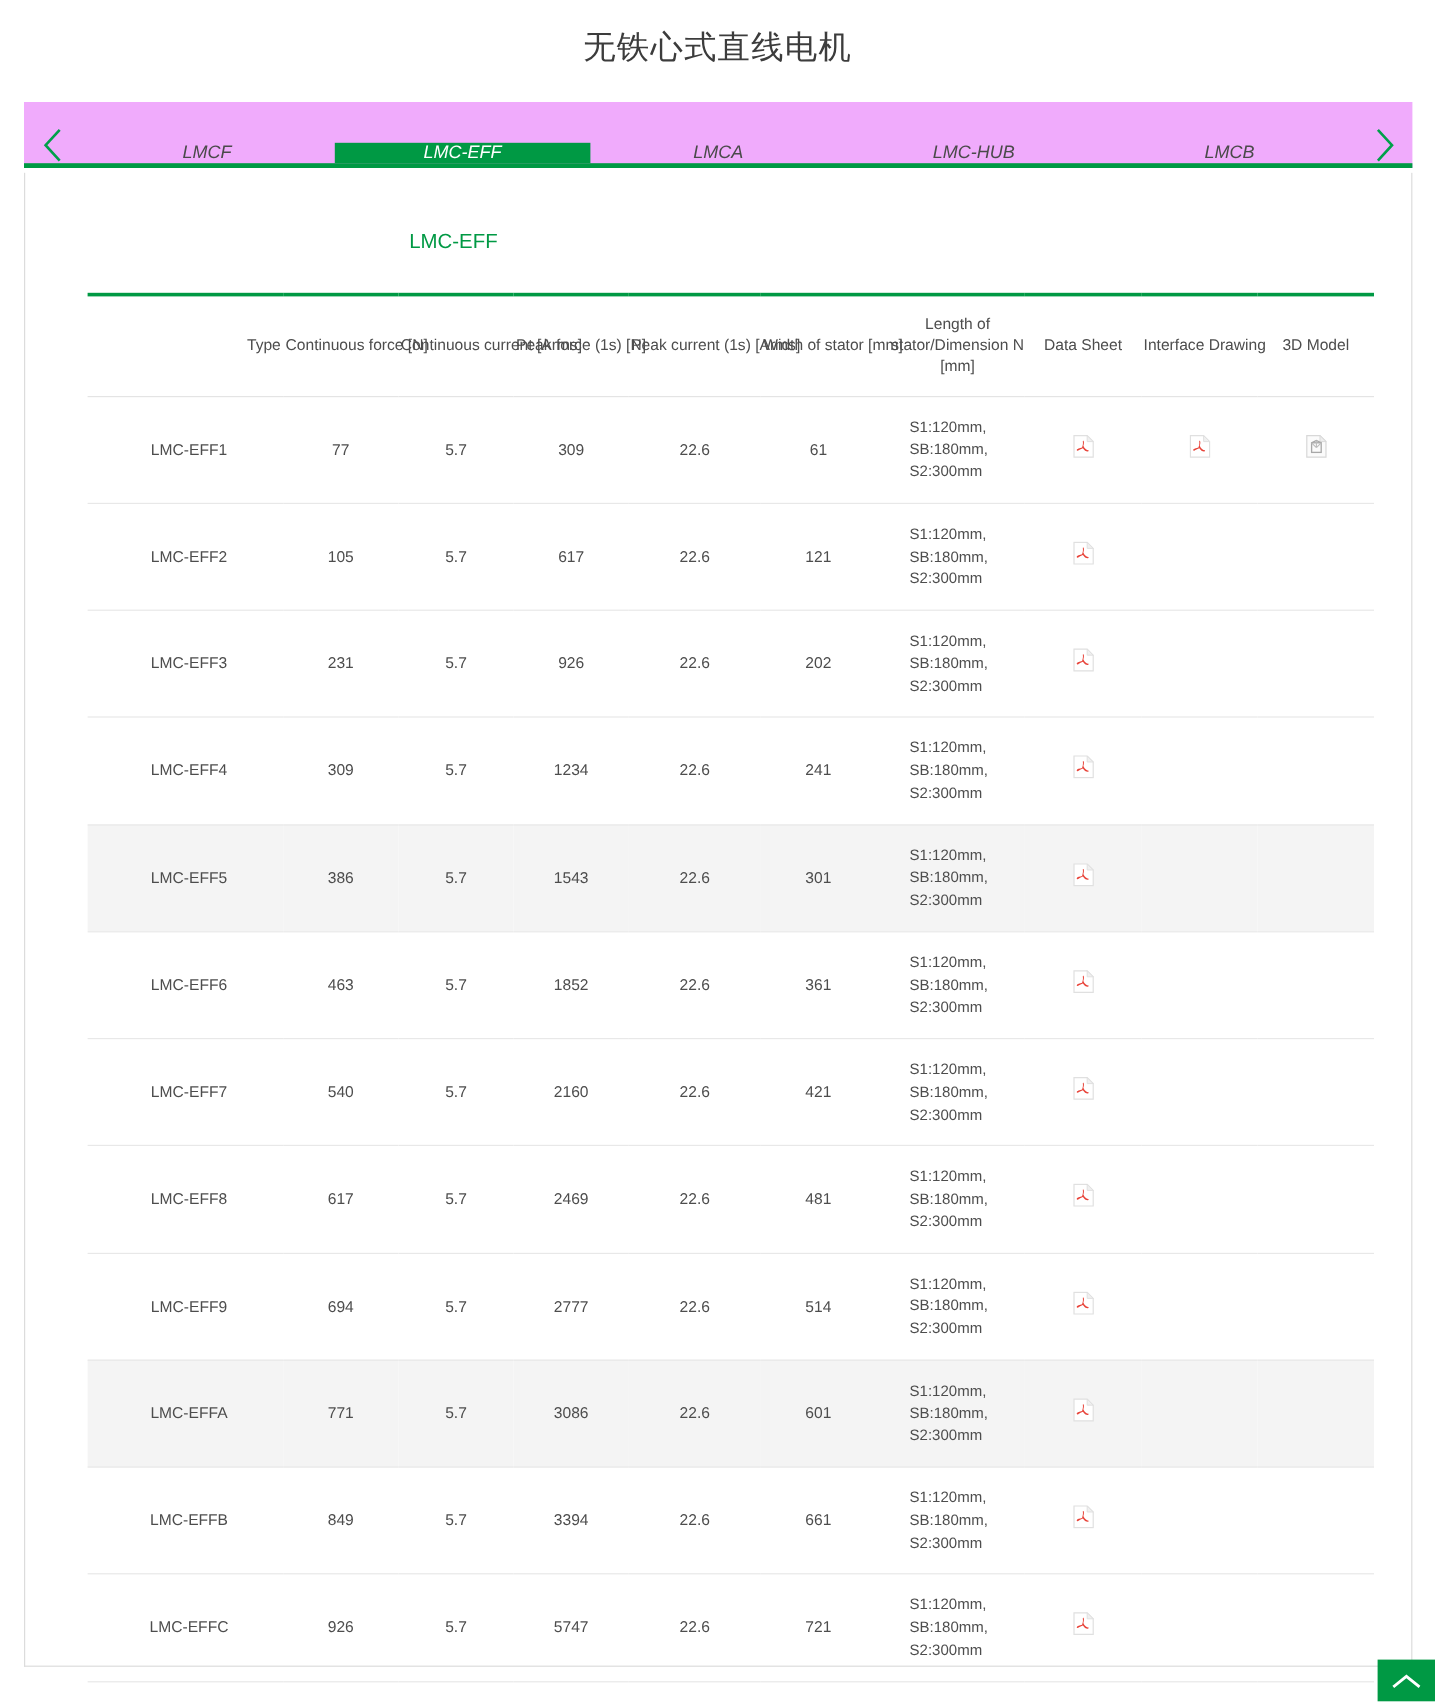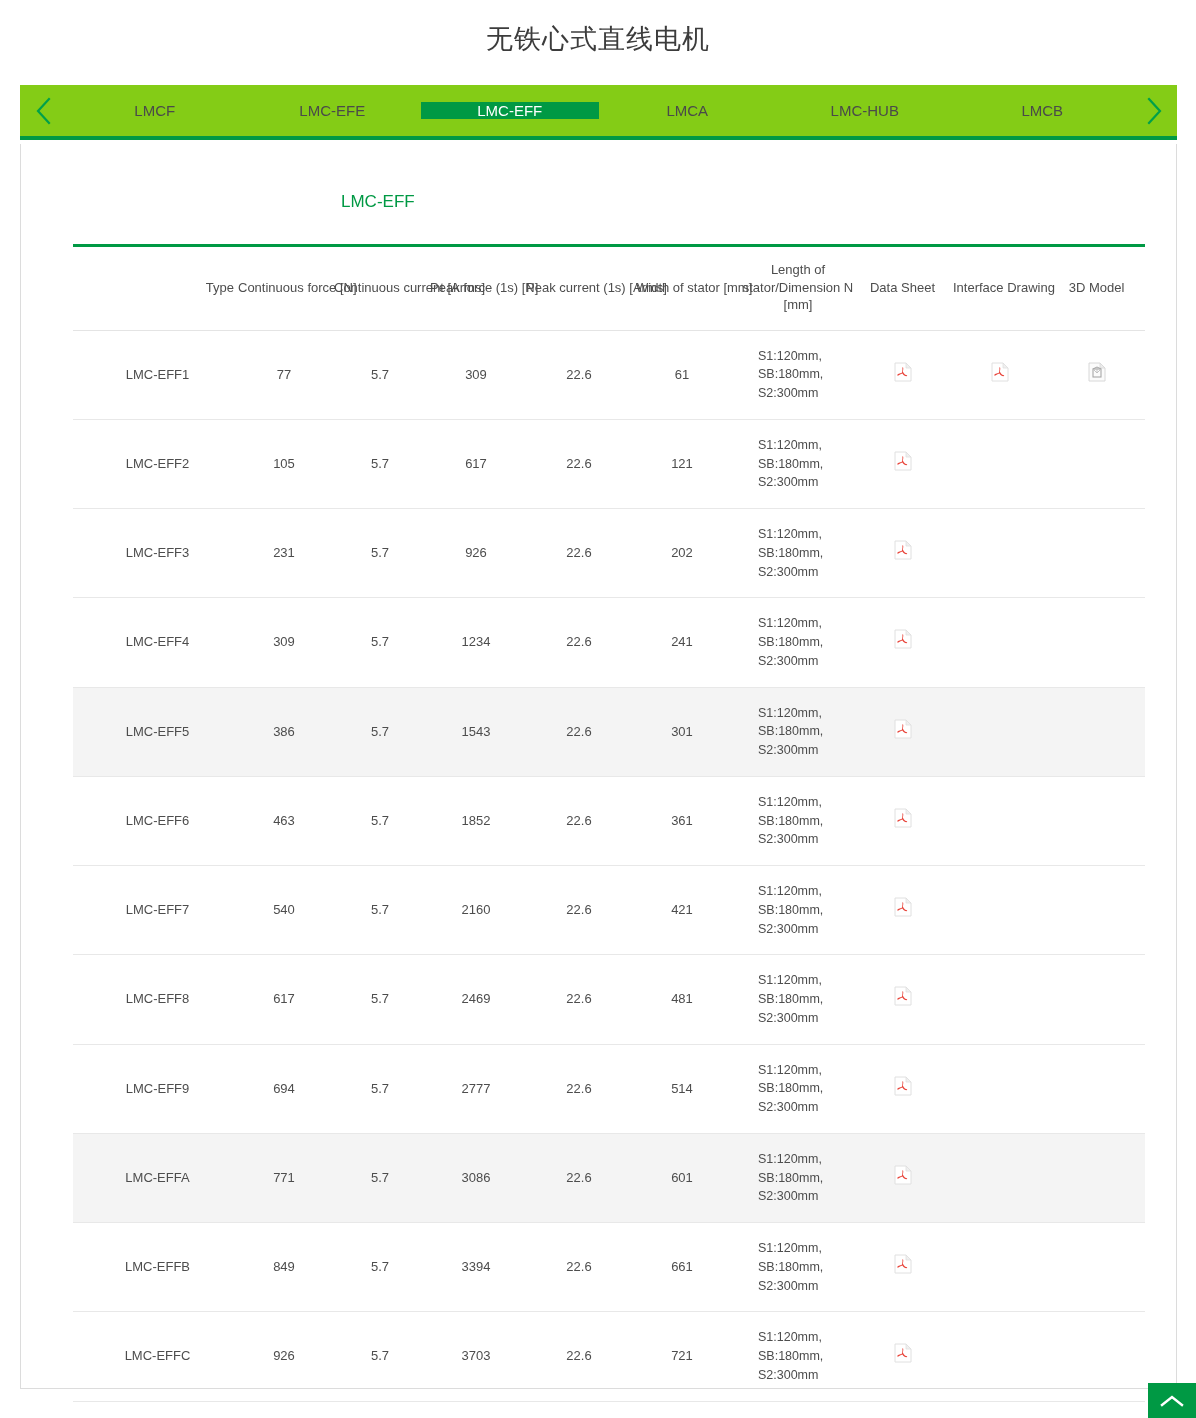--- a/index.html
+++ b/index.html
@@ -21,24 +21,25 @@
     line-height: 1;
     padding-top: 26px;
     letter-spacing: 1px;
   }
 
   
   .tabbar-wrap {
     position: absolute;
     left: 20px; top: 85px;
     width: 1157px; height: 55px;
-    background: #84cc16;
+    background: #f0abfc;
     border-bottom: 4px solid #009944;
     display: flex;
-    align-items: center;
+    align-items: flex-end;
+    font-style: italic;
   }
   .tab-arrow {
     width: 46px;
     display: flex; align-items: center; justify-content: center;
     cursor: pointer;
     flex: 0 0 auto;
   }
   .tab-arrow svg { display: block; }
   .tab-list {
     flex: 1 1 auto;
@@ -171,23 +172,20 @@
       <span>
         <svg width="20" height="30" viewBox="0 0 20 30" fill="none">
           <path d="M16 3 L5 15 L16 27" stroke="#00a04a" stroke-width="2.2" stroke-linecap="square" stroke-linejoin="miter" fill="none"></path>
         </svg>
       </span>
     </div>
 
     <div class="tab-list">
       <div class="tab">
         <span>LMCF</span>
-      </div>
-      <div class="tab">
-        <span>LMC-EFE</span>
       </div>
       <div class="tab active">
         <span>LMC-EFF</span>
       </div>
       <div class="tab">
         <span>LMCA</span>
       </div>
       <div class="tab">
         <span>LMC-HUB</span>
       </div>
@@ -445,21 +443,21 @@
                     <path d="M12 1 L17 6 H12 Z" fill="#f0f0f0" stroke="#e0e0e0" stroke-width="0.8"></path>
                     <path d="M8.6 5.2 c0.9 0 0.9 2.2 0.2 4.2 c1.0 2.4 2.6 3.6 4.4 3.8 c0 0.7 -0.3 1.0 -0.9 1.0 c-1.4 0 -2.8 -1.0 -3.9 -2.7 c-1.3 0.4 -2.6 1.0 -3.6 1.8 c-0.7 0.6 -1.3 0.5 -1.5 0.0 c-0.2 -0.6 0.4 -1.2 1.5 -1.6 c1.0 -0.4 2.0 -0.6 2.9 -0.8 c0.6 -1.6 0.9 -3.3 0.7 -4.6 c-0.1 -0.7 0.0 -1.1 0.2 -1.1 Z" fill="#e8443a"></path>
                   </svg></span></td>
               <td class="icon-cell"></td>
               <td class="icon-cell"></td>
             </tr>
             <tr>
               <td class="col-type">LMC-EFFC</td>
               <td>926</td>
               <td>5.7</td>
-              <td>3703</td>
+              <td>5747</td>
               <td>22.6</td>
               <td>721</td>
               <td class="col-len">S1:120mm,
 SB:180mm,
 S2:300mm</td>
               <td class="icon-cell"><span class="file-icon"><svg width="18" height="20" viewBox="0 0 18 20">
                     <path d="M1 1 H12 L17 6 V19 H1 Z" fill="#ffffff" stroke="#e0e0e0" stroke-width="1"></path>
                     <path d="M12 1 L17 6 H12 Z" fill="#f0f0f0" stroke="#e0e0e0" stroke-width="0.8"></path>
                     <path d="M8.6 5.2 c0.9 0 0.9 2.2 0.2 4.2 c1.0 2.4 2.6 3.6 4.4 3.8 c0 0.7 -0.3 1.0 -0.9 1.0 c-1.4 0 -2.8 -1.0 -3.9 -2.7 c-1.3 0.4 -2.6 1.0 -3.6 1.8 c-0.7 0.6 -1.3 0.5 -1.5 0.0 c-0.2 -0.6 0.4 -1.2 1.5 -1.6 c1.0 -0.4 2.0 -0.6 2.9 -0.8 c0.6 -1.6 0.9 -3.3 0.7 -4.6 c-0.1 -0.7 0.0 -1.1 0.2 -1.1 Z" fill="#e8443a"></path>
                   </svg></span></td>

